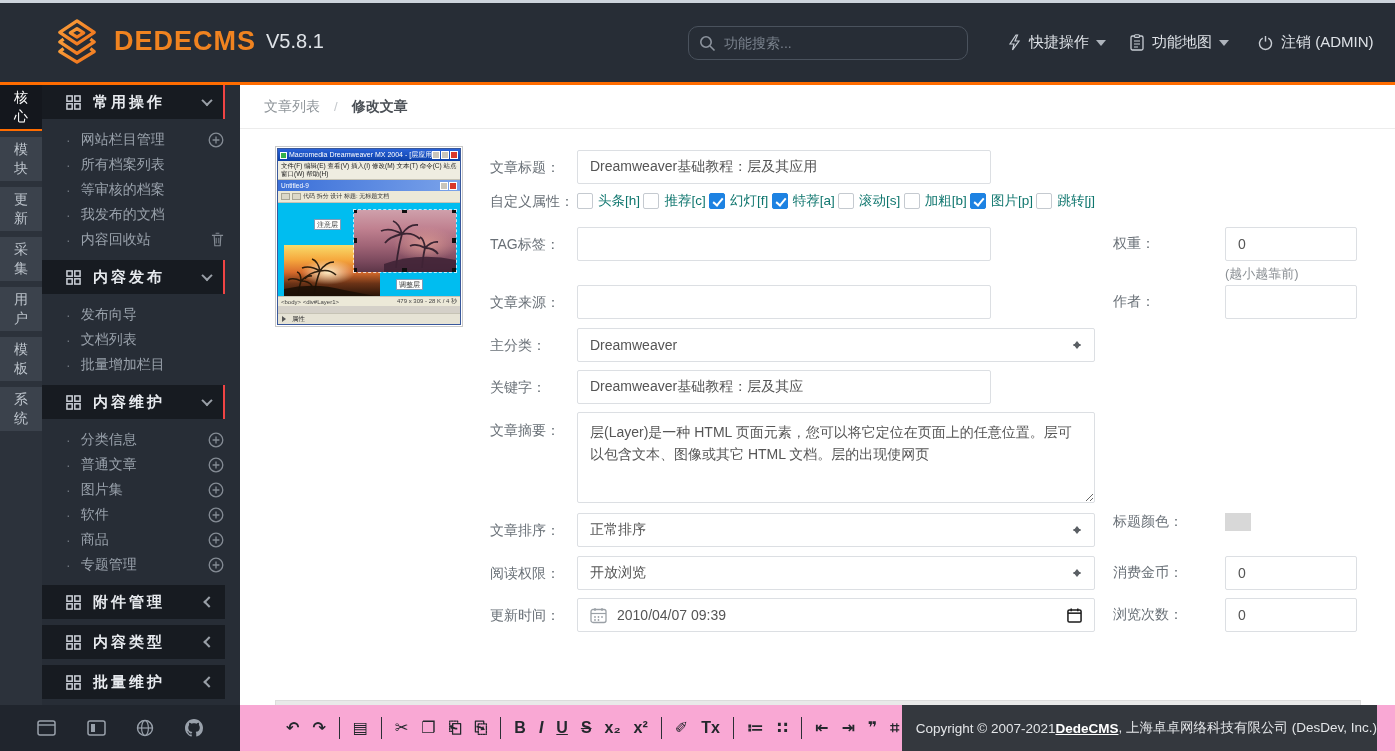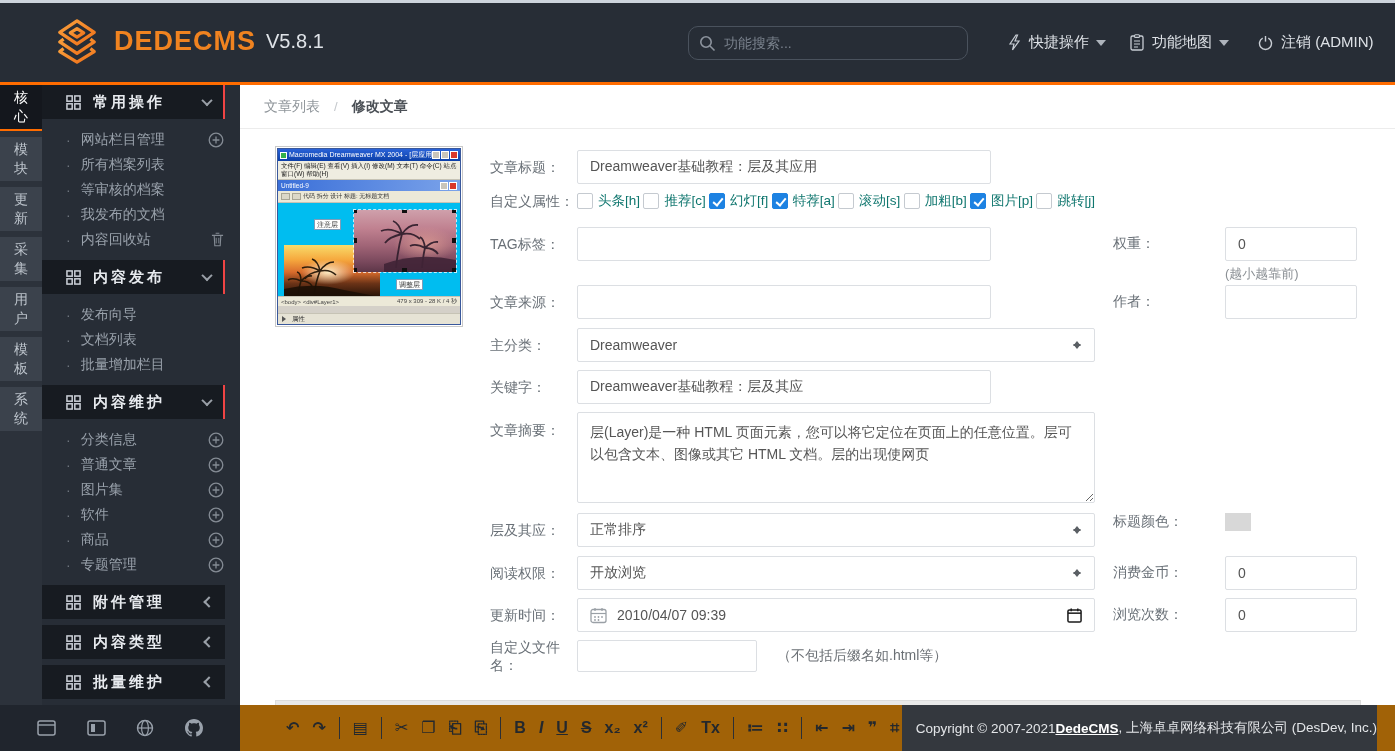--- a/index.html
+++ b/index.html
@@ -122,21 +122,21 @@
   .dw-strip{height:7px;background:#d4d0c8;flex-shrink:0}
   .dw-props{height:11px;background:#e6e3d5;border-top:1px solid #c6c3b5;display:flex;align-items:center;
     padding:0 4px;font-size:6.5px;color:#333;flex-shrink:0}
   .dw-props .tri{display:inline-block;border:3px solid transparent;border-left:4px solid #555;margin-right:3px}
   
   .editor-sliver{position:absolute;left:275px;width:1086px;bottom:46px;height:5px;background:#e9e9e9;border:1px solid #dcdcdc;border-bottom:none}
   
   .footer{position:absolute;left:0;right:0;bottom:0;height:46px;display:flex;z-index:25}
   .footer-left{width:240px;background:#20252d;display:flex;align-items:center;justify-content:space-around;padding:0 22px}
   .f-ico{display:flex;align-items:center;cursor:pointer}
-  .footer-right{flex:1;background:#a16207;position:relative;display:flex;align-items:center}
+  .footer-right{flex:1;background:#f9a8d4;position:relative;display:flex;align-items:center}
   .etoolbar{display:flex;align-items:center;gap:13px;margin-left:46px;color:#24282d}
   .tbi{font-size:16px;font-weight:bold;line-height:1;cursor:pointer;white-space:nowrap}
   .tsep{width:1px;height:22px;background:#2b2f35}
   .copyright{position:absolute;right:18px;top:0;height:46px;display:flex;align-items:center;
     color:#e3e5e8;font-size:13.5px;white-space:nowrap;background:#34383e;padding-left:14px}
   .copyright a{color:#fff;font-weight:bold;text-decoration:underline;cursor:pointer}
 </style>
 </head>
 <body>
 
@@ -567,21 +567,21 @@
     <span class="flabel">关键字：</span>
     <input class="inp w-big" value="Dreamweaver基础教程：层及其应" style="">
   </div>
 
   <div class="frow" style="top:283px;align-items:flex-start">
     <span class="flabel" style="padding-top:9px">文章摘要：</span>
     <textarea class="ta" style="">层(Layer)是一种 HTML 页面元素，您可以将它定位在页面上的任意位置。层可以包含文本、图像或其它 HTML 文档。层的出现使网页</textarea>
   </div>
 
   <div class="frow" style="top:384px">
-    <span class="flabel">层及其应：</span>
+    <span class="flabel">文章排序：</span>
     <div class="selbox">
       <span>正常排序</span>
       <span class="spin"></span>
     </div>
   </div>
   <div class="rrow" style="top:384px">
     <span class="rlabel">标题颜色：</span>
     <span class="swatch"></span>
   </div>
 
@@ -618,25 +618,20 @@
             <path d="M4.5 0.5v3M11.5 0.5v3" stroke="#1a1a1a" stroke-width="1.6"></path>
           </svg>
       </span>
     </div>
   </div>
   <div class="rrow" style="top:469px">
     <span class="rlabel">浏览次数：</span>
     <input class="inp w-sm" value="0" style="">
   </div>
 
-  <div class="frow" style="top:509px">
-    <span class="flabel">自定义文件名：</span>
-    <input class="inp" style="width: 180px; height: 32px;" value="">
-    <span class="fn-hint">（不包括后缀名如.html等）</span>
-  </div>
 
 </div>
 
 <div class="editor-sliver"></div>
 
 <div class="footer">
   <div class="footer-left">
     <span class="f-ico">
       <svg width="19" height="16" viewBox="0 0 19 16">
           <rect x="1" y="1" width="17" height="14" rx="2" fill="none" stroke="#99a1ab" stroke-width="1.5"></rect>

